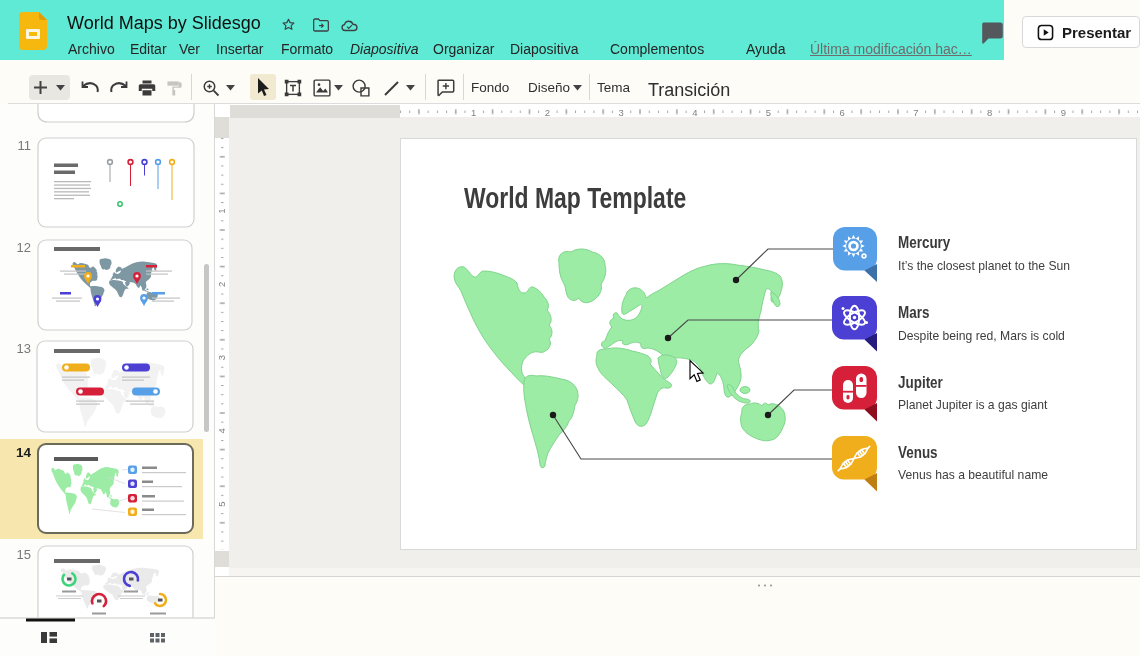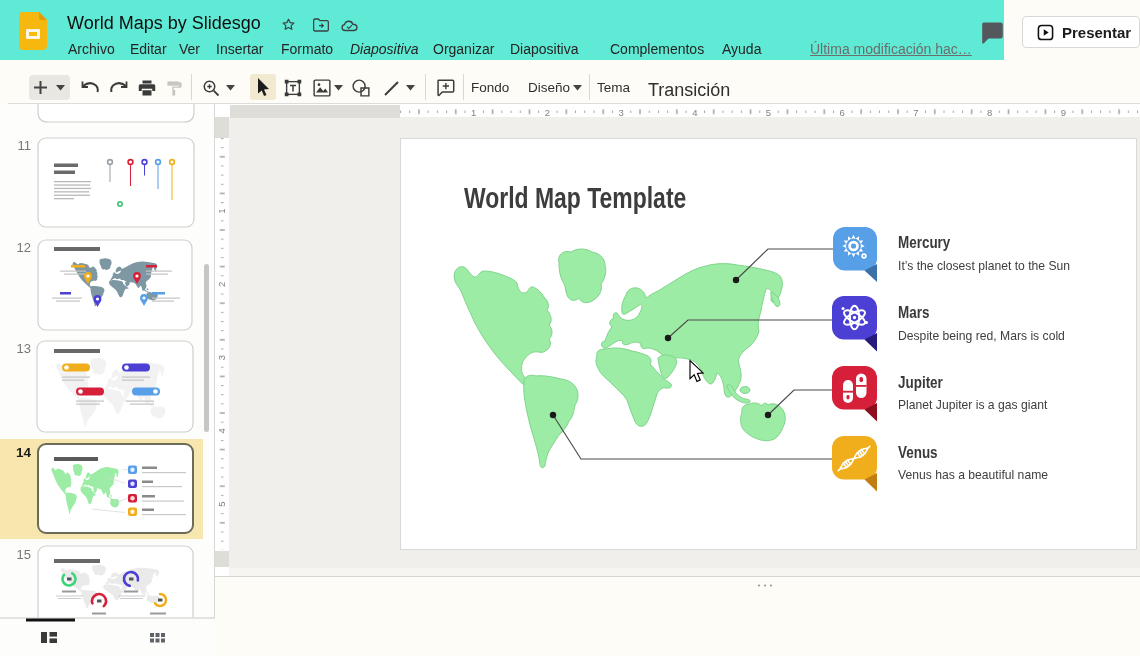--- a/index.html
+++ b/index.html
@@ -39,21 +39,21 @@
     <div style="font-size:14px;color:#252525;">
       <span class="abs" style="left:68px;top:41px;">Archivo</span>
       <span class="abs" style="left:130px;top:41px;">Editar</span>
       <span class="abs" style="left:179px;top:41px;">Ver</span>
       <span class="abs" style="left:216px;top:41px;">Insertar</span>
       <span class="abs" style="left:281px;top:41px;">Formato</span>
       <span class="abs" style="left:350px;top:41px;font-style:italic;">Diapositiva</span>
       <span class="abs" style="left:433px;top:41px;">Organizar</span>
       <span class="abs" style="left:510px;top:41px;">Diapositiva</span>
       <span class="abs" style="left:610px;top:41px;">Complementos</span>
-      <span class="abs" style="left:722px;top:41px;">Ayuda</span>
+      <span class="abs" style="left:746px;top:41px;">Ayuda</span>
       <span class="abs" style="left:786px;top:41px;color:#6d6d6d;text-decoration:underline;margin-left:24px;">Última modificación hac…</span>
     </div>
 
     <svg class="abs" style="left:980px;top:21px;" width="24" height="24" viewBox="0 0 24 24" fill="#54575b">
       <path d="M3.5 1.5 L20.5 1.5 Q22.8 1.5 22.8 3.8 L22.8 15.2 Q22.8 17.5 20.5 17.5 L8.5 17.5 L3.8 22.2 Q2.2 23.6 2.2 21 L2.2 3.8 Q2.2 1.5 3.5 1.5 Z"></path>
     </svg>
 
     <div class="abs" style="left:1022px;top:16px;width:118px;height:32px;border:1px solid #d8d8d8;border-radius:4px;background:#fff;"></div>
     <svg class="abs" style="left:1037px;top:24px;" width="17" height="17" viewBox="0 0 24 24" fill="none" stroke="#111" stroke-width="2.2">
       <rect x="2" y="2" width="20" height="20" rx="4.5"></rect>

